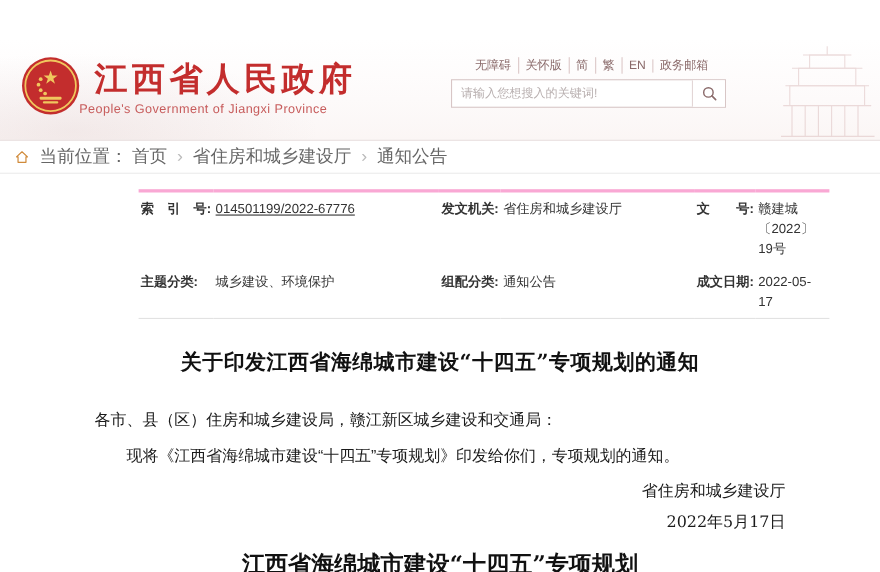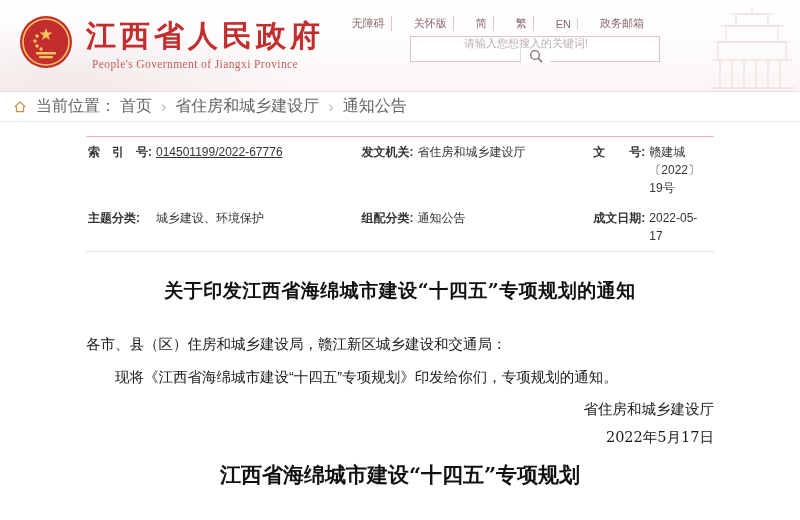--- a/index.html
+++ b/index.html
@@ -11,20 +11,21 @@
   }
   body { position: relative; }
 
   
   .header {
     position: relative;
     height: 92px;
     background: linear-gradient(to bottom, #ffffff 0%, #fdfafa 60%, #fbf6f5 100%);
     border-bottom: 1px solid #e8dede;
     overflow: hidden;
+    margin-top: 36px;
   }
   .header-watermark-left {
     position: absolute; left: 0; top: 0; width: 330px; height: 92px;
     background:
       radial-gradient(ellipse at 20% 90%, rgba(200,170,170,0.18) 0%, rgba(255,255,255,0) 60%);
     pointer-events: none;
   }
   .header-watermark-right {
     position: absolute; right: 0; top: 0; width: 240px; height: 92px;
     opacity: .5;
@@ -35,42 +36,42 @@
     width: 56px; height: 56px;
   }
   .gov-title {
     position: absolute; left: 86px; top: 16px;
     font-family: "DejaVu Serif", "Liberation Serif", serif;
     font-size: 30px; font-weight: bold; color: #c32d2d;
     letter-spacing: 4px;
     white-space: nowrap;
   }
   .gov-subtitle {
-    position: absolute; left: 92px; top: 58px;
-    font-family: Liberation Serif, serif;
+    position: absolute; left: 72px; top: 58px;
+    font-family: Liberation Sans, sans-serif;
     font-size: 11.5px; color: #c75c5c; letter-spacing: .4px;
     white-space: nowrap;
   }
   .toplinks {
     position: absolute; right: 150px; top: 16px;
     font-size: 11px; color: #8a6a6a;
-    display: flex; gap: 16px; align-items: center;
+    display: flex; gap: 0; align-items: center;
     white-space: nowrap;
   }
   .toplinks a {
     color: #8a6a6a; text-decoration: none; padding: 0 6px;
     border-right: 1px solid #dcc8c8;
   }
   .toplinks a:last-child { border-right: none; }
 
   .searchbox {
     position: absolute; right: 140px; top: 36px;
     width: 250px; height: 26px;
     border: 1px solid #d8c6c6; background: #fff;
-    display: flex; align-items: center; flex-direction: column;
+    display: flex; align-items: center;
   }
   .searchbox input {
     flex: 1; height: 100%; border: none; outline: none;
     font-size: 11px; color: #333; padding: 0 8px;
     font-family: "Liberation Sans", sans-serif;
     background: transparent;
   }
   .searchbox input::placeholder { color: #b9b0b0; }
   .search-btn {
     width: 30px; height: 100%;
@@ -93,23 +94,24 @@
   .breadcrumb a { color: #666; text-decoration: none; }
   .breadcrumb .sep { color: #bbb; padding: 0 5px; }
 
   
   .content {
     padding: 14px 86px 0 86px;
   }
   .meta-table {
     width: 100%;
     border-collapse: collapse;
-    border-top: 1px solid #f9a8d4;
+    border-top: 3px solid #f9a8d4;
     border-bottom: 1px solid #e2e2e2;
     margin-bottom: 10px;
+    margin-left: 40px;
   }
   .meta-table td {
     padding: 6px 2px;
     font-size: 12px;
     color: #333;
     vertical-align: top;
     line-height: 1.5;
   }
   .meta-label {
     font-weight: bold;

